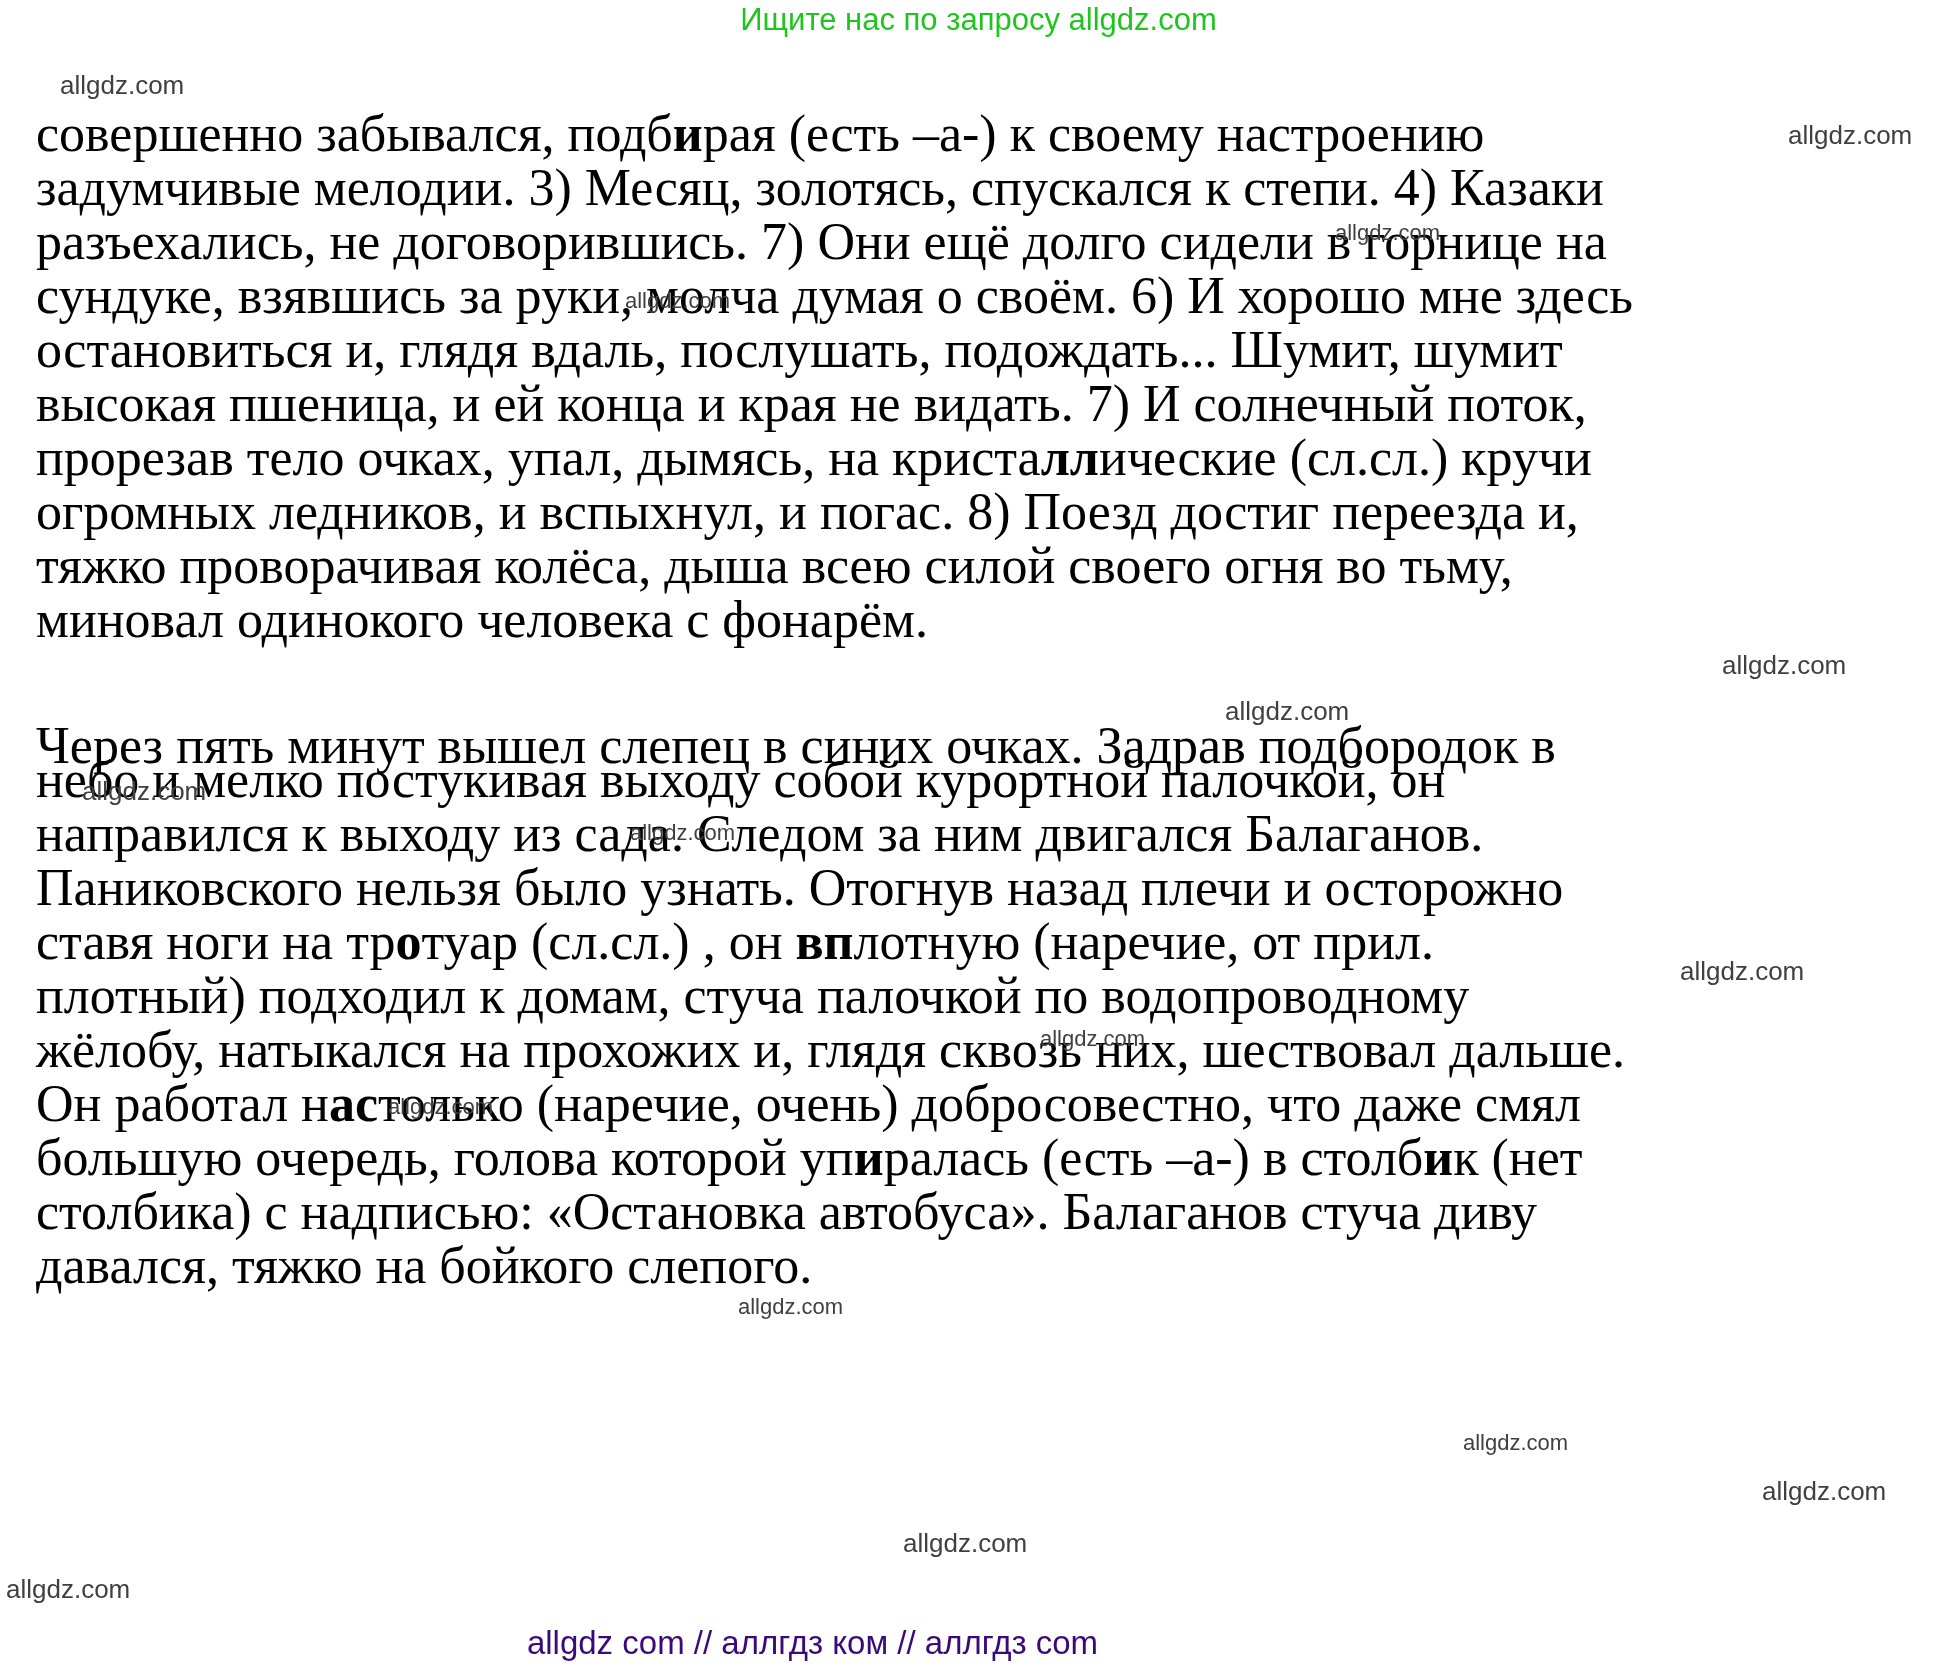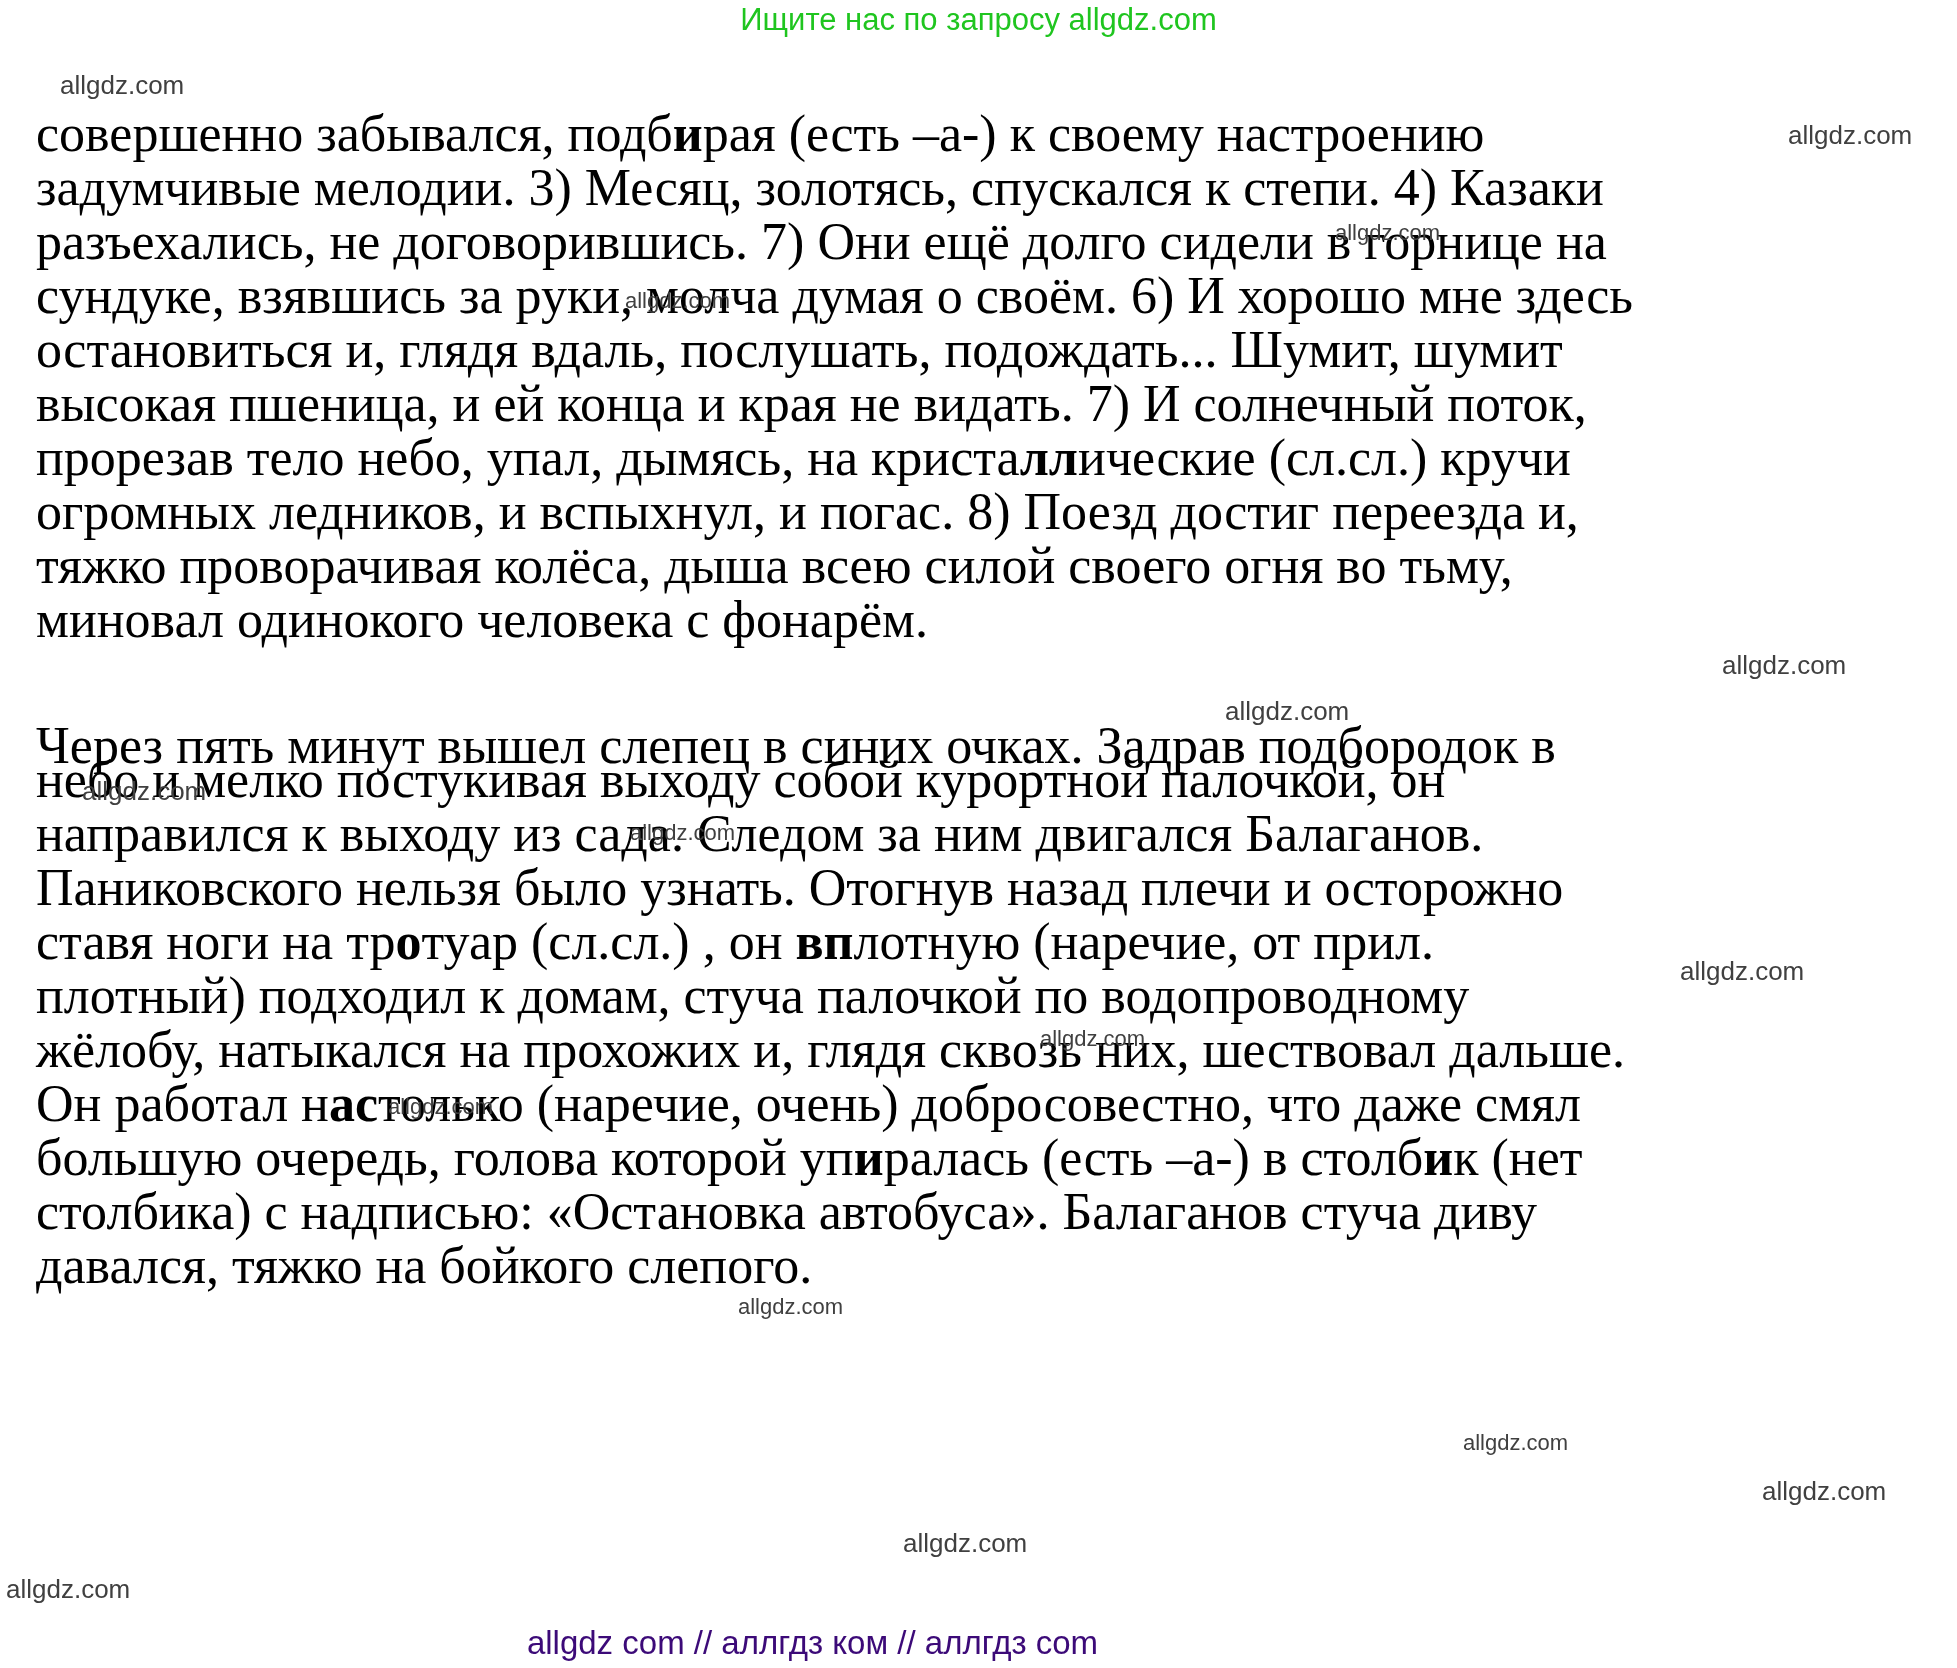--- a/index.html
+++ b/index.html
@@ -29,21 +29,21 @@
 
 <div class="header">Ищите нас по запросу allgdz.com</div>
 
 <div>
   <div class="line" style="top:108px"><span>совершенно забывался, подб</span><b>и</b><span>рая (есть –а-) к своему настроению</span></div>
   <div class="line" style="top:162px">задумчивые мелодии. 3) Месяц, золотясь,  спускался к степи. 4) Казаки</div>
   <div class="line" style="top:216px">разъехались, не договорившись. 7) Они ещё долго сидели в горнице на</div>
   <div class="line" style="top:270px">сундуке, взявшись за руки, молча думая о своём. 6) И хорошо мне здесь</div>
   <div class="line" style="top:324px">остановиться и, глядя вдаль, послушать, подождать... Шумит, шумит</div>
   <div class="line" style="top:378px">высокая пшеница, и ей конца и края не видать. 7) И солнечный поток,</div>
-  <div class="line" style="top:432px"><span>прорезав тело небо, упал, дымясь, на криста</span><b>лл</b><span>ические (сл.сл.) кручи</span></div>
+  <div class="line" style="top:432px"><span>прорезав тело очках, упал, дымясь, на криста</span><b>лл</b><span>ические (сл.сл.) кручи</span></div>
   <div class="line" style="top:486px">огромных ледников, и вспыхнул, и погас. 8) Поезд достиг переезда и,</div>
   <div class="line" style="top:540px">тяжко проворачивая колёса, дыша всею силой своего огня во тьму,</div>
   <div class="line" style="top:594px">миновал одинокого человека с фонарём.</div>
 </div>
 
 <div>
   <div class="line" style="top:720px">Через пять минут вышел слепец в синих очках. Задрав подбородок в</div>
   <div class="line" style="top:754px">небо и мелко постукивая выходу собой курортной палочкой, он</div>
   <div class="line" style="top:808px">направился к выходу из сада. Следом за ним двигался Балаганов.</div>
   <div class="line" style="top:862px">Паниковского нельзя было узнать. Отогнув назад плечи и осторожно</div>

